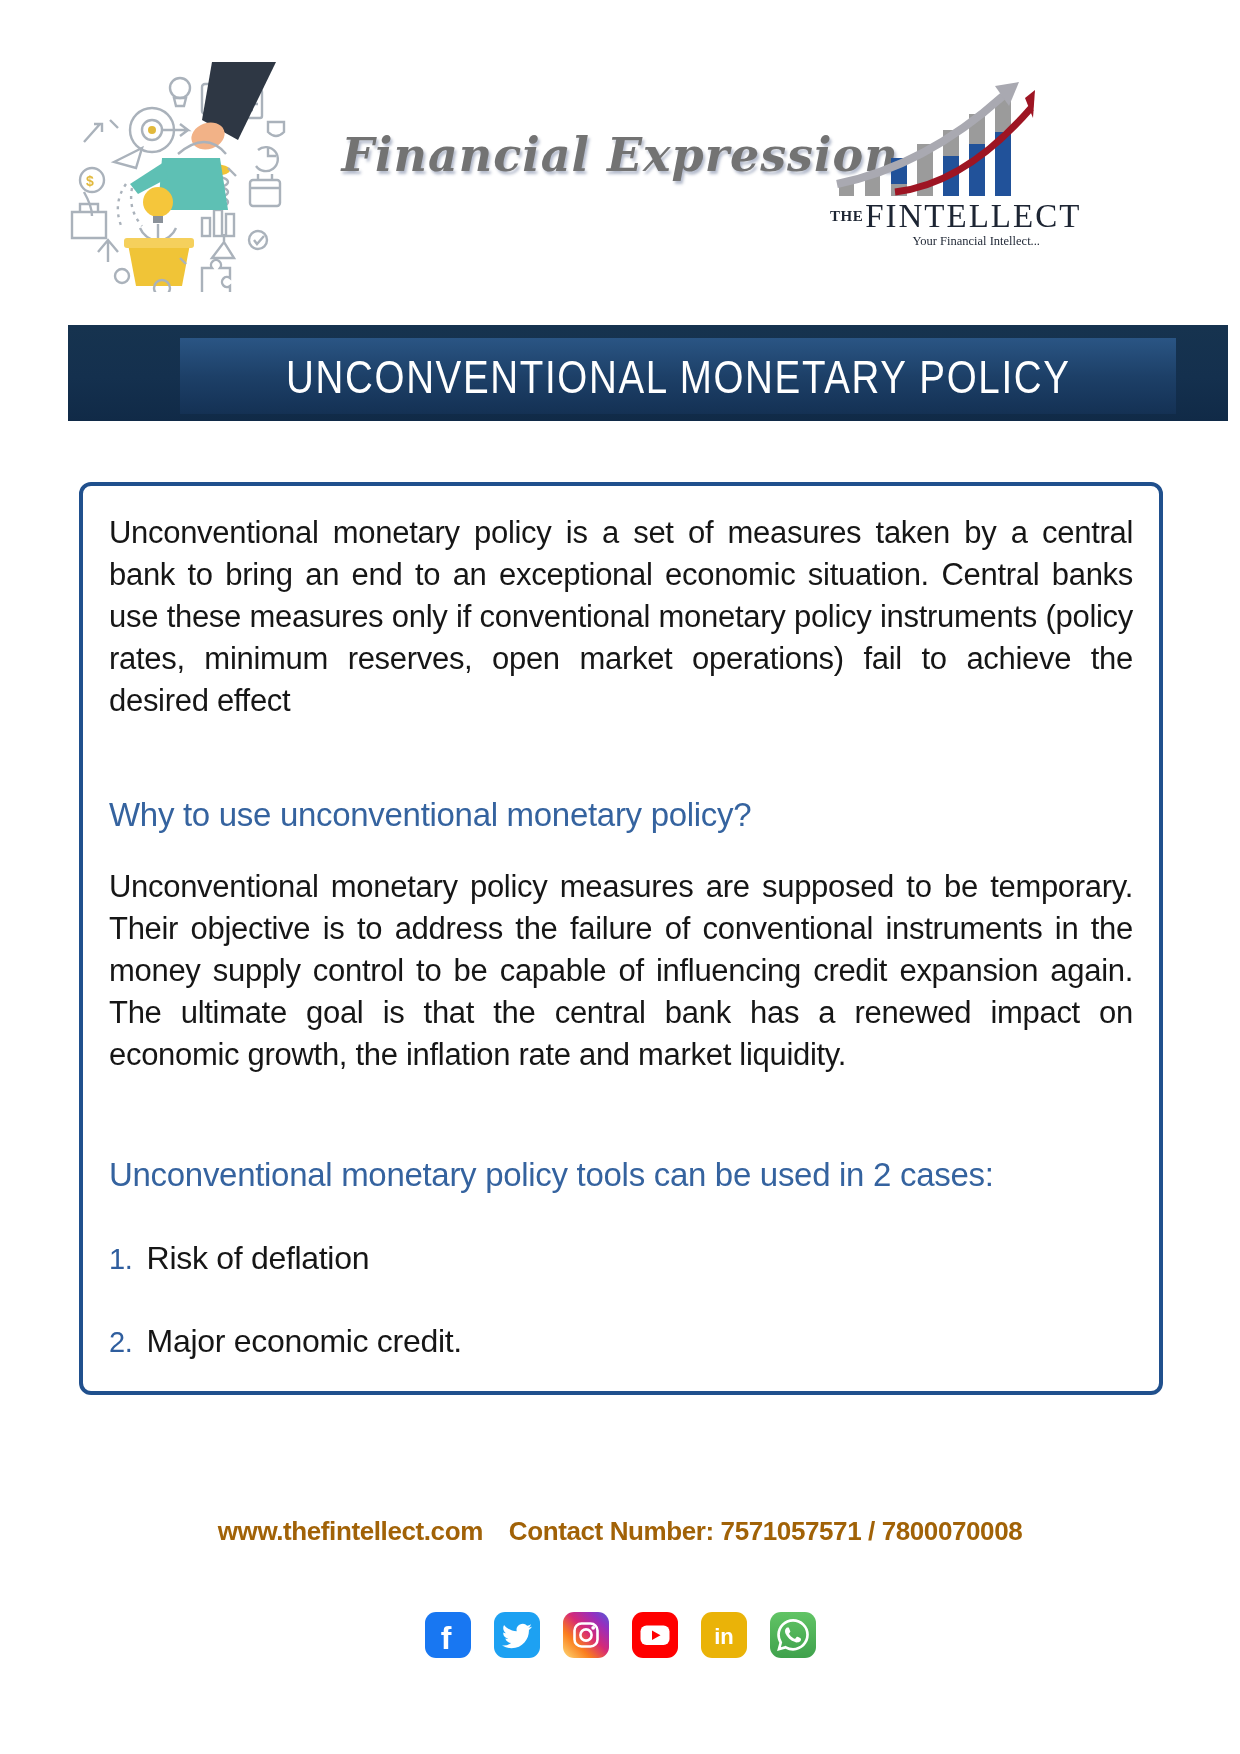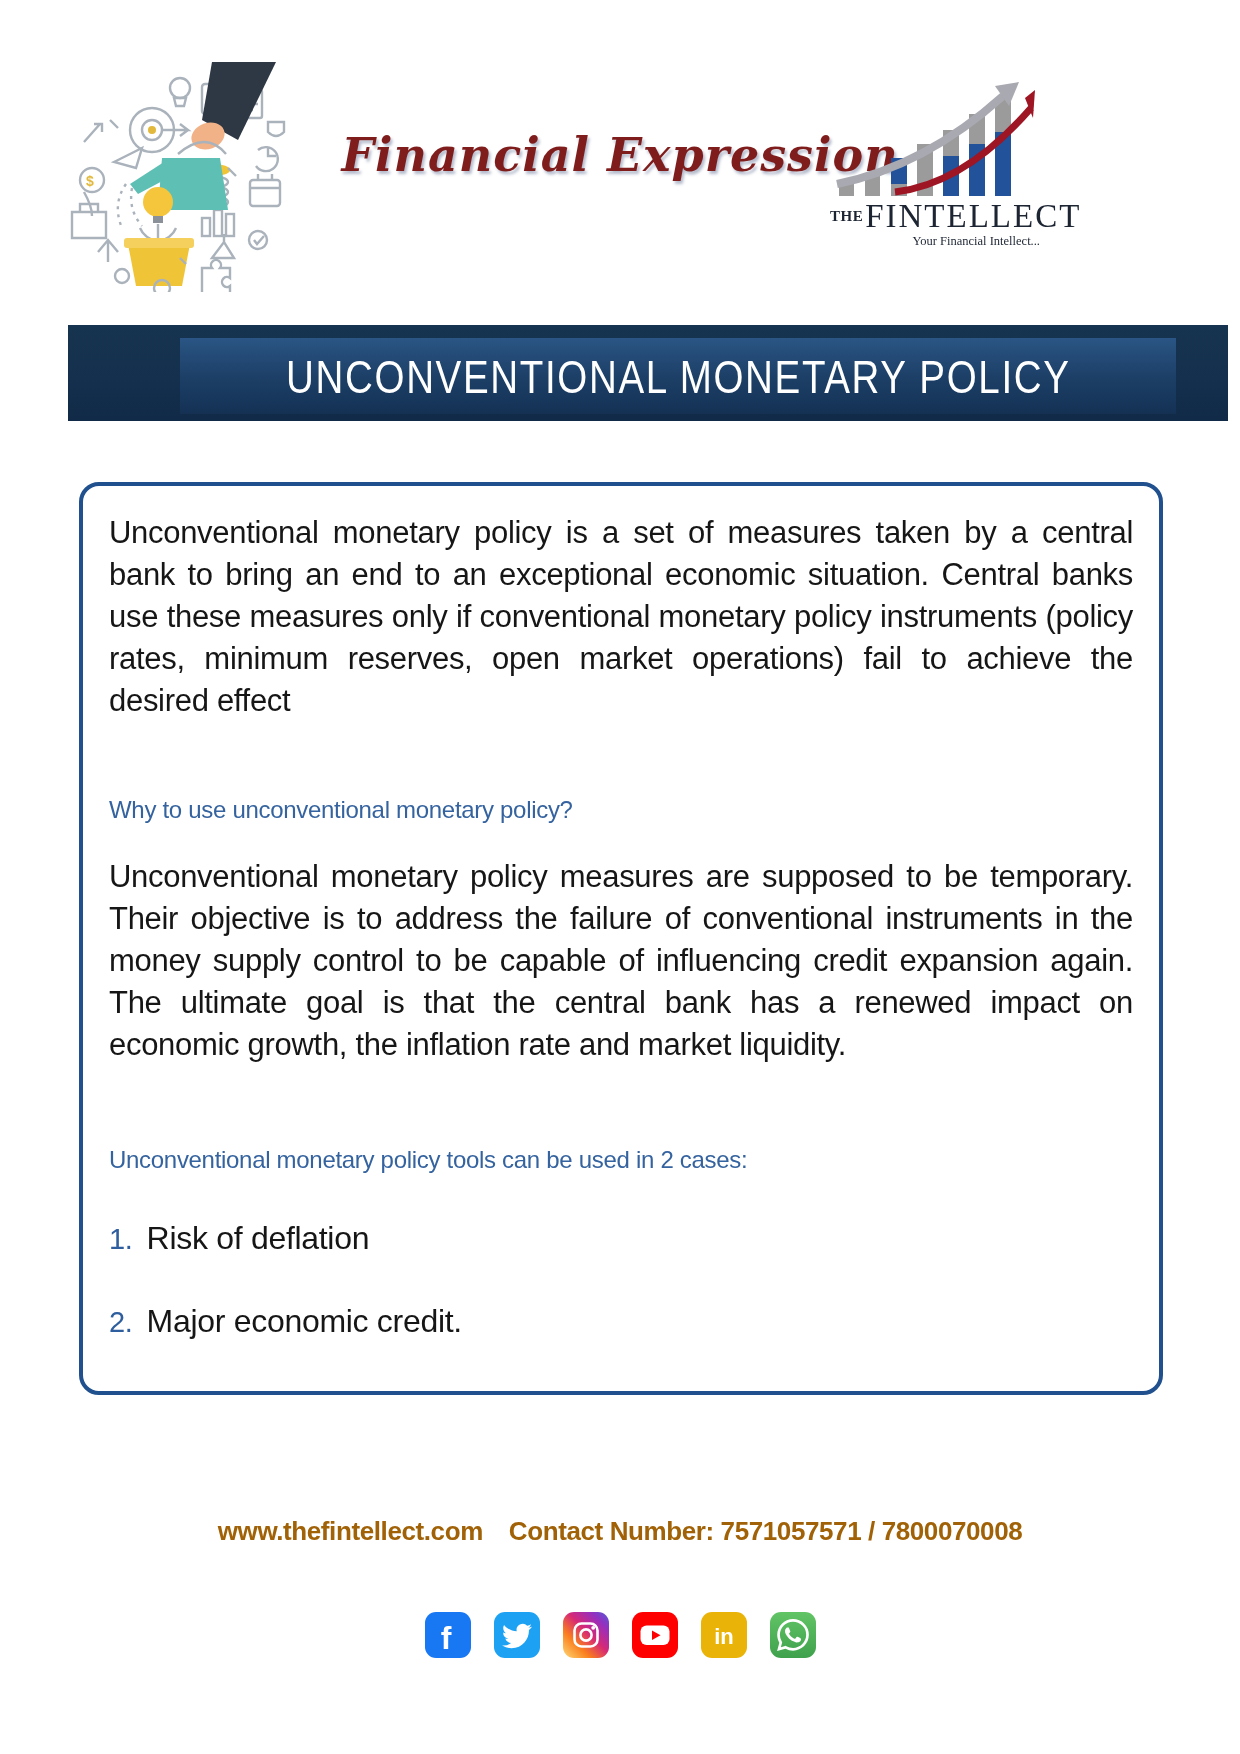--- a/index.html
+++ b/index.html
@@ -7,21 +7,21 @@
   .page{
     width:1240px; height:1754px; margin:0 auto; background:#ffffff;
     font-family:"Liberation Sans", sans-serif; position:relative; overflow:hidden;
   }
   
   .header{ position:relative; height:300px; }
   .logo-left{ position:absolute; left:62px; top:62px; width:232px; height:230px; }
   .brand{
     position:absolute; left:0; right:0; top:128px; text-align:center;
     font-family:"DejaVu Serif", serif; font-style:italic; font-weight:bold;
-    font-size:46px; color:#7f1d1d; letter-spacing:1px;
+    font-size:46px; color:#737373; letter-spacing:1px;
     text-shadow:2px 3px 3px rgba(40,60,110,.35);
   }
   .logo-right{ position:absolute; right:200px; top:80px; width:210px; text-align:center; }
   .logo-right svg{ display:block; margin:0 auto; }
   .logo-name{ font-family:"Liberation Serif", serif; color:#1d2533; white-space:nowrap; line-height:1; margin-top:2px;}
   .logo-name .the{ font-size:15px; font-weight:bold; letter-spacing:.5px; vertical-align:6px; margin-right:2px;}
   .logo-name .fint{ font-size:33px; letter-spacing:2px; }
   .logo-tagline{ font-family:"Liberation Serif", serif; font-size:12.5px; color:#1d2533; text-align:right; margin-top:1px; }
   
   .banner{
@@ -33,28 +33,28 @@
     background:linear-gradient(180deg,#2a5584 0%,#1d4068 50%,#143154 100%);
     display:flex; align-items:center; justify-content:center;
   }
   .banner-title{
     color:#ffffff; font-size:47px; font-weight:400; white-space:nowrap;
     display:inline-block; transform:scaleX(.82); letter-spacing:2px;
   }
   
   .content-box{
     position:absolute; left:79px; top:482px; width:1084px; height:913px;
-    border:4px solid #20508d; border-radius:20px; padding:26px 26px 0 26px;
+    border:4px solid #20508d; border-radius:12px; padding:26px 26px 0 26px;
     color:#161616;
   }
   .para{
     font-size:31px; line-height:42px; text-align:justify; letter-spacing:-.3px;
   }
   .blue-heading{
-    color:#35639f; font-size:24px; font-weight:400; letter-spacing:-.3px;
+    color:#35639f; font-size:33px; font-weight:400; letter-spacing:-.3px;
   }
   .h1-space{ margin-top:74px; }
   .p2-space{ margin-top:32px; }
   .h2-space{ margin-top:80px; }
   .list-item{ margin-top:46px; font-size:32px; letter-spacing:-.3px; }
   .list-item .num{ color:#2f5e9e; font-size:29px; margin-right:14px; }
   
   .contact-line{
     position:absolute; left:0; right:0; top:1516px; text-align:center;
     font-size:26px; font-weight:700; letter-spacing:-.4px; color:#a16207;

